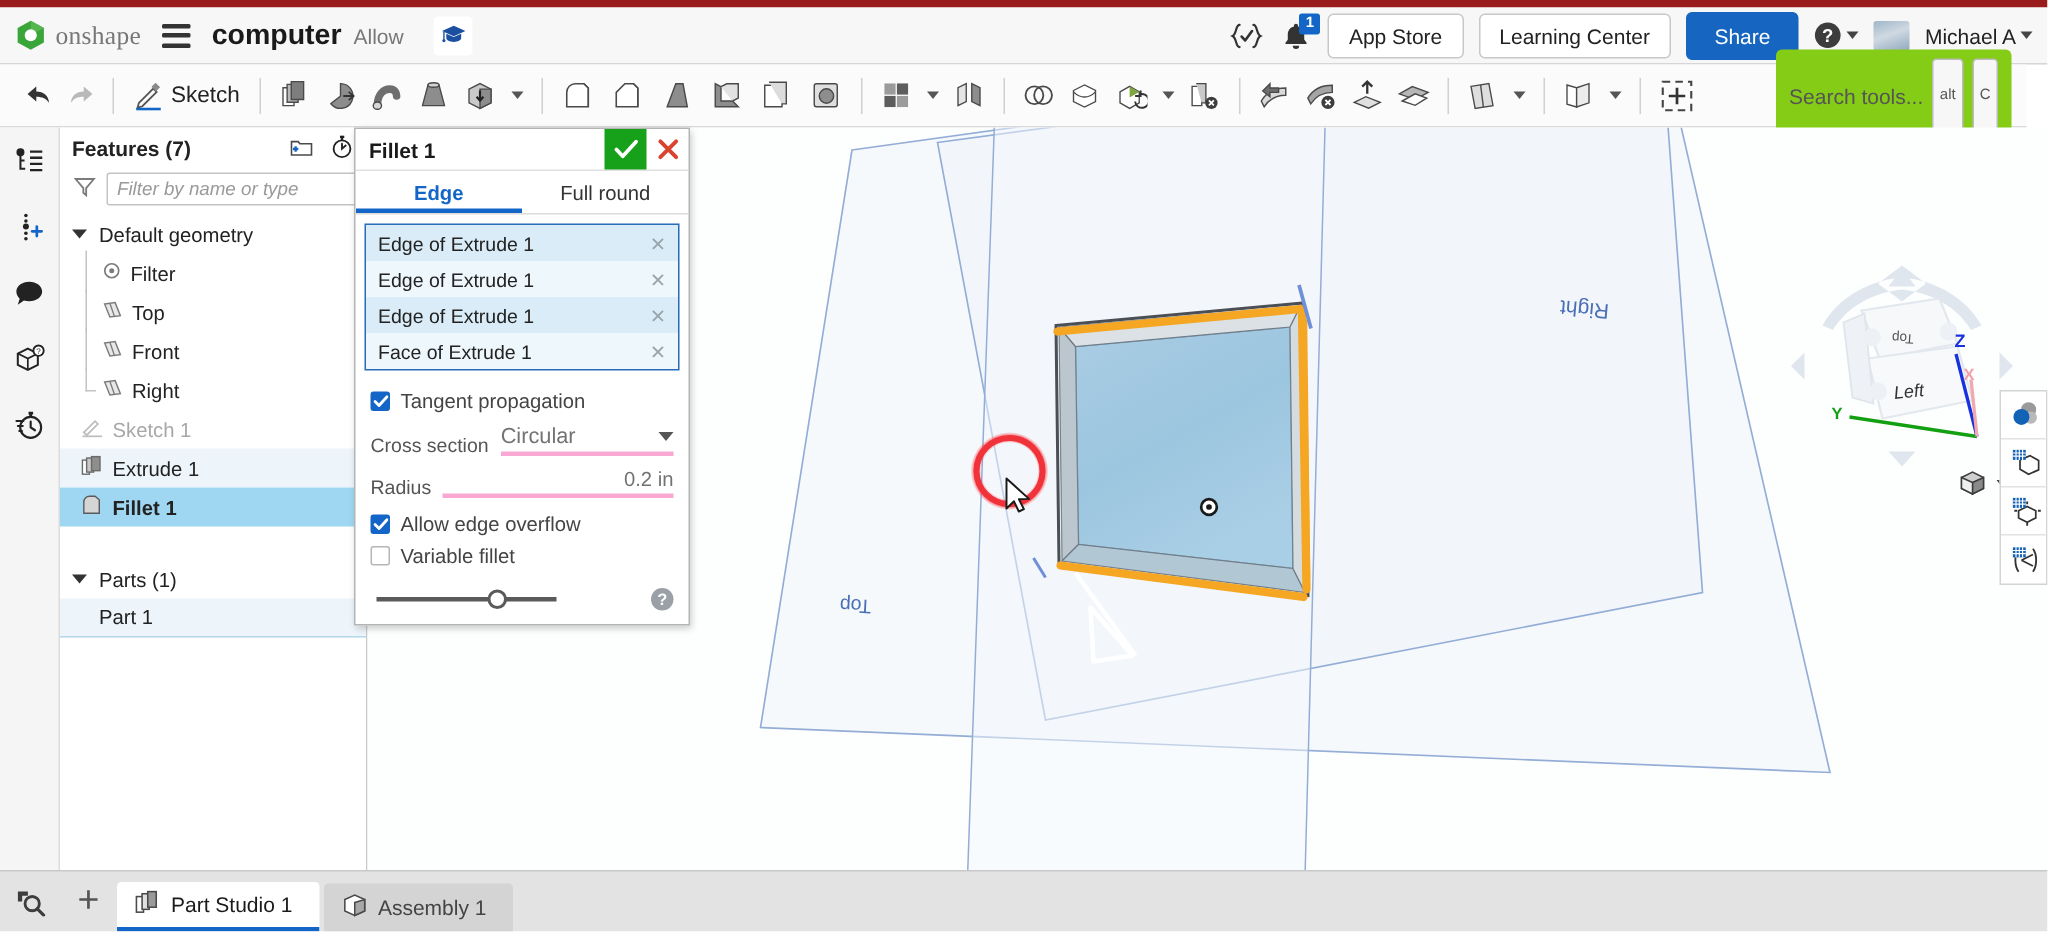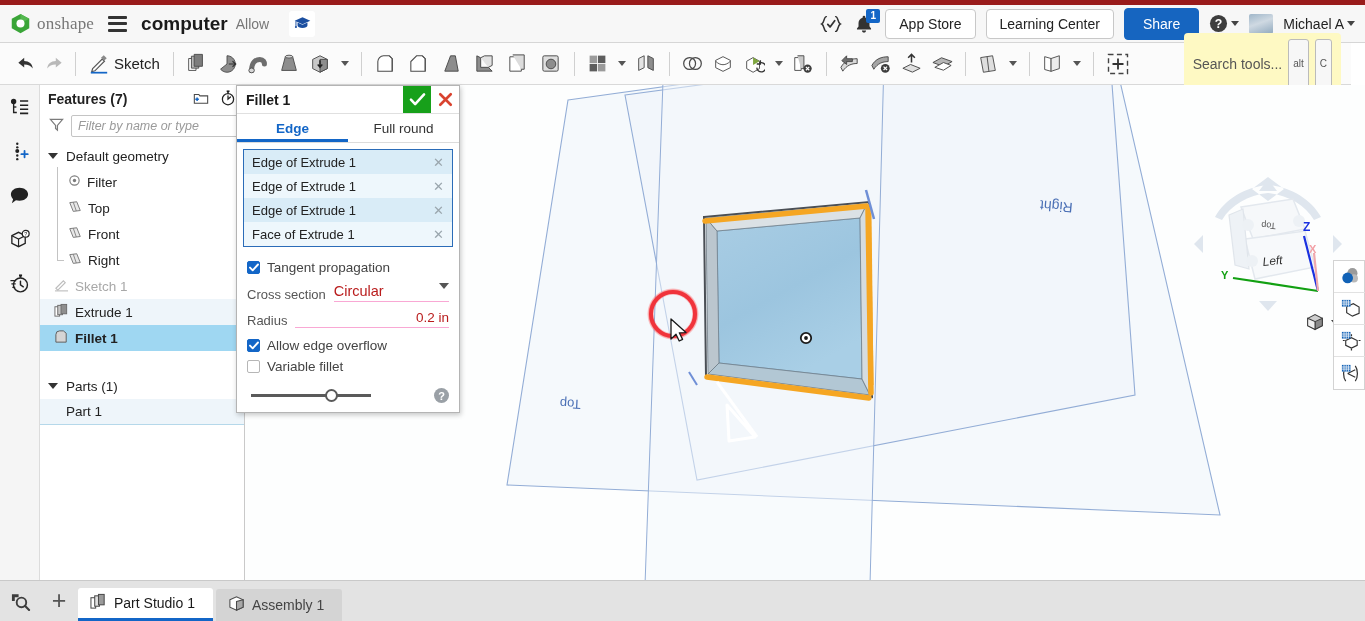--- a/index.html
+++ b/index.html
@@ -67,21 +67,21 @@
     position: absolute; top: 43px; left: 0; width: 1351px; height: 42px;
     background: #fbfbfb; border-bottom: 1px solid #d9d9d9;
     display: flex; align-items: center;
   }
   .tb-item { display:flex; align-items:center; justify-content:center; height: 34px; cursor: pointer; }
   .tb-gap { width: 6px; }
   .tb-sep { width:1px; height: 24px; background: #d0d0d0; margin: 0 7px; }
   .sketch-lbl { font-size: 15px; color:#222; margin-left: 5px; }
   .tb-caret { width:0;height:0;border-left:4.5px solid transparent;border-right:4.5px solid transparent;border-top:5px solid #555; margin:0 5px; cursor:pointer;}
   .search-tools {
-    margin-left: auto; margin-right: 10px; background:#fef9c3; border-radius: 4px;
+    margin-left: auto; margin-right: 10px; background:#84cc16; border-radius: 4px;
     display:flex; align-items:center; gap:6px; padding: 6px 9px; cursor: text;
   }
   .search-tools .st-text { font-size: 14px; color:#555; }
   .kbd {
     border:1px solid #bbb; border-radius:3px; background:#f7f7f7; color:#555;
     font-size: 10px; padding: 18px 4px; line-height: 12px;
   }
 
   
   .left-rail {
@@ -162,22 +162,22 @@
   .cb-row { display:flex; align-items:center; gap: 7px; margin: 6px 0 2px; font-size: 13.5px; color:#444; cursor:pointer;}
   .cb {
     width: 13px; height: 13px; border-radius: 2px; display:inline-flex; align-items:center; justify-content:center;
     background: #1366c7; border: 1px solid #1366c7; flex: 0 0 auto;
   }
   .cb.off { background: #fff; border: 1px solid #b6b6b6; }
   .cb svg { display:block; }
   .field-row { display:flex; align-items:flex-end; gap: 8px; margin-top: 8px; }
   .field-lbl { font-size: 13px; color: #555; white-space:nowrap; }
   .field-ctrl {
-    flex:1; border-bottom: 1px solid #f9a8d4; display:flex; 
-    padding-bottom: 2px; font-size: 14.5px; color:#b91c1c; cursor:pointer;
+    flex:1; border-bottom: 3px solid #f9a8d4; display:flex; align-items:center;
+    padding-bottom: 2px; font-size: 14.5px; color:#737373; cursor:pointer;
   }
   .field-ctrl.num { justify-content: flex-end; font-size: 13.5px; }
   .sel-caret { margin-left:auto; width:0;height:0;border-left:5px solid transparent;border-right:5px solid transparent;border-top:6px solid #555;}
   .dlg-foot { display:flex; align-items:center; padding: 12px 10px 9px; }
   .slider { position:relative; width: 120px; height: 3px; background: #5a5a5a; margin-left: 4px;}
   .slider .knob {
     position:absolute; left: 74px; top: -5px; width: 13px; height: 13px; border-radius: 50%;
     background: #fff; border: 2px solid #5a5a5a; cursor: pointer;
   }
   .help-circ {

